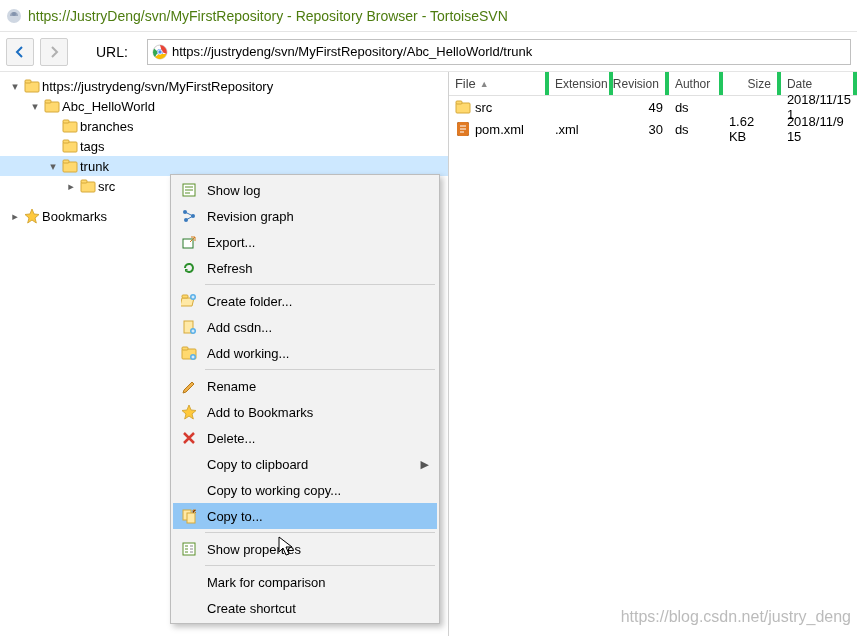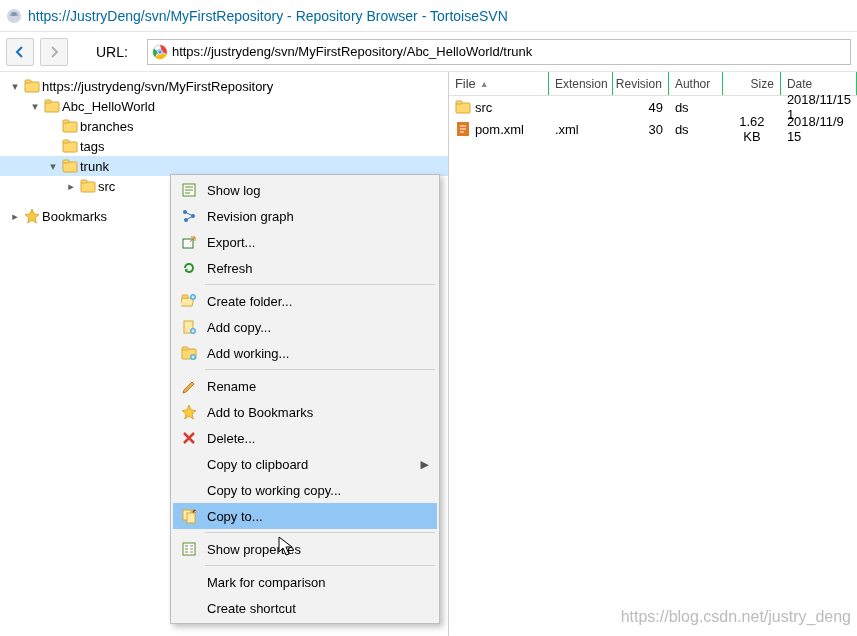--- a/index.html
+++ b/index.html
@@ -1,42 +1,42 @@
 <!DOCTYPE html>
 <html><head>
 <meta charset="utf-8">
 <style>
   * { box-sizing: border-box; margin: 0; padding: 0; font-family: "Segoe UI", Tahoma, sans-serif; font-size: 13px; }
   body { background: #fff; color: #000; width: 857px; height: 636px; overflow: hidden; position: relative; }
   .titlebar { height: 32px; display: flex; align-items: center; padding: 0 6px; gap: 6px; border-bottom: 1px solid #e5e5e5; }
-  .titlebar .title { font-size: 14px; color: #0369a1; }
+  .titlebar .title { font-size: 14px; color: #4d7c0f; }
   .toolbar { height: 40px; display: flex; align-items: center; padding: 4px 6px; gap: 6px; border-bottom: 1px solid #e5e5e5; }
   .navbtn { width: 28px; height: 28px; border: 1px solid #d0d0d0; background: #f5f5f5; border-radius: 2px; display: flex; align-items: center; justify-content: center; }
   .navbtn.enabled { color: #1b6ec2; }
   .navbtn.disabled { color: #b0b0b0; }
   .url-label { font-size: 14px; color: #000; margin: 0 4px 0 22px; }
   .urlbox { flex: 1; height: 26px; border: 1px solid #c0c0c0; display: flex; align-items: center; padding: 0 4px; gap: 4px; background: #fff; margin-left: 9px; }
   .urlbox input { border: none; outline: none; flex: 1; font-size: 13px; }
   .workspace { display: flex; height: calc(636px - 72px); }
   .tree { width: 470px; border-right: 1px solid #d0d0d0; padding-top: 4px; position: relative; }
   .tree-row { height: 20px; display: flex; align-items: center; padding-left: 8px; gap: 2px; white-space: nowrap; }
   .tree-row.selected { background: #cde8ff; }
   .chev { width: 14px; display: inline-flex; justify-content: center; color: #606060; font-size: 11px; }
   .indent { display: inline-block; }
   .foldericon, .staricon, .bmicon { width: 16px; height: 16px; display: inline-flex; align-items: center; justify-content: center; }
   .filelist { flex: 1; }
   .filelist-header { display: flex; height: 24px; border-bottom: 1px solid #e0e0e0; background: #fff; }
-  .filelist-header .col { padding: 4px 6px; color: #444; font-size: 12px; border-right: 1px solid #22c55e; display: flex; align-items: center; gap: 4px; }
+  .filelist-header .col { padding: 4px 6px; color: #444; font-size: 12px; border-right: 4px solid #22c55e; display: flex; align-items: center; gap: 4px; }
   .filelist-row { display: flex; height: 22px; align-items: center; }
   .filelist-row .cell { padding: 0 6px; font-size: 13px; display: flex; align-items: center; gap: 4px; }
   .c-file { width: 100px; }
   .c-ext  { width: 64px; }
   .c-rev  { width: 56px; text-align: right; justify-content: flex-end; }
   .c-auth { width: 54px; }
-  .c-size { width: 58px; text-align: center; justify-content: flex-end; }
+  .c-size { width: 58px; text-align: left; justify-content: flex-end; }
   .c-date { flex: 1; }
   .ctxmenu { position: absolute; left: 170px; top: 174px; width: 270px; background: #f2f2f2; border: 1px solid #bdbdbd; box-shadow: 3px 3px 6px rgba(0,0,0,0.25); padding: 2px; }
   .ctxmenu .mi { height: 26px; display: flex; align-items: center; padding-left: 34px; font-size: 14px; position: relative; }
   .ctxmenu .mi.highlight { background: #92c7f5; }
   .ctxmenu .mi .micon { position: absolute; left: 6px; width: 20px; height: 20px; display: flex; align-items: center; justify-content: center; }
   .ctxmenu .sep { height: 1px; background: #d0d0d0; margin: 3px 2px 3px 32px; }
   .ctxmenu .sub { position: absolute; right: 8px; color: #555; font-size: 11px; }
   .cursor { position: absolute; left: 278px; top: 536px; pointer-events: none; }
   .watermark { position: absolute; right: 6px; bottom: 10px; color: rgba(120,120,120,0.5); font-size: 16px; }
   svg { display: block; }
@@ -330,21 +330,21 @@
         </svg>
       </span>
       <span>Create folder...</span>
     </div>
   <div class="mi">
       <span class="micon">
         <svg width="16" height="16">
           <use href="#mi-addfile"></use>
         </svg>
       </span>
-      <span>Add copy...</span>
+      <span>Add csdn...</span>
     </div>
   <div class="mi">
       <span class="micon">
         <svg width="16" height="16">
           <use href="#mi-addfolder"></use>
         </svg>
       </span>
       <span>Add working...</span>
     </div>
   <div class="sep"></div>

